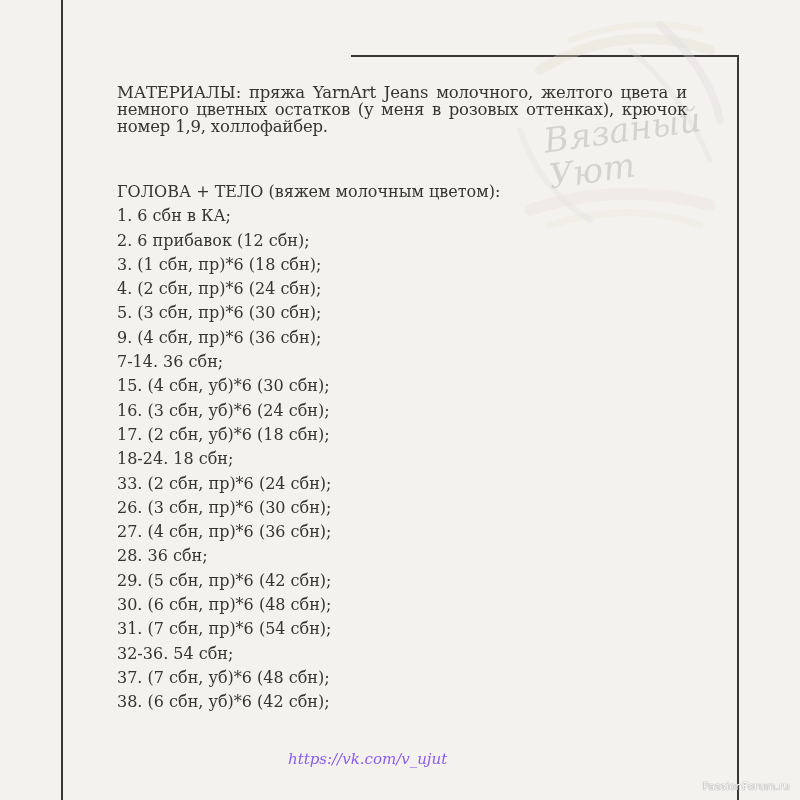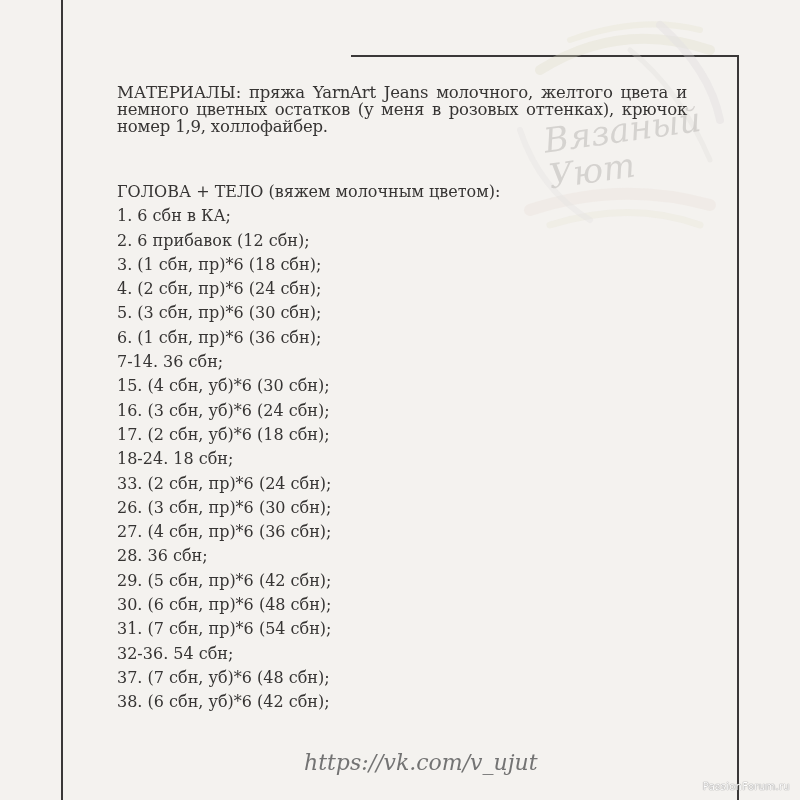--- a/index.html
+++ b/index.html
@@ -77,26 +77,26 @@
       top: 180px;
       width: 500px;
       font-size: 16px;
       line-height: 24.3px;
     }
     .pattern-row {
       white-space: nowrap;
     }
     .link {
       position: absolute;
-      left: 304px;
+      left: 288px;
       top: 750px;
       font-family: "DejaVu Serif", serif;
       font-style: italic;
-      font-size: 22px;
-      color: #737373;
+      font-size: 15px;
+      color: #8b5cf6;
     }
     .site-watermark {
       position: absolute;
       right: 10px;
       top: 781px;
       font-family: "DejaVu Sans", sans-serif;
       font-size: 10px;
       color: #ffffff;
       text-shadow: 0 0 1px #888, 0 0 1px #888;
       letter-spacing: 0.3px;
@@ -125,21 +125,21 @@
 
 <div class="materials">МАТЕРИАЛЫ: пряжа YarnArt Jeans молочного, желтого цвета и немного цветных остатков (у меня в розовых оттенках), крючок номер 1,9, холлофайбер.</div>
 
 <div class="pattern">
   <div class="pattern-row">ГОЛОВА + ТЕЛО (вяжем молочным цветом):</div>
   <div class="pattern-row">1. 6 сбн в КА;</div>
   <div class="pattern-row">2. 6 прибавок (12 сбн);</div>
   <div class="pattern-row">3. (1 сбн, пр)*6 (18 сбн);</div>
   <div class="pattern-row">4. (2 сбн, пр)*6 (24 сбн);</div>
   <div class="pattern-row">5. (3 сбн, пр)*6 (30 сбн);</div>
-  <div class="pattern-row">6. (1 сбн, пр)*6 (36 сбн);</div>
+  <div class="pattern-row">9. (4 сбн, пр)*6 (36 сбн);</div>
   <div class="pattern-row">7-14. 36 сбн;</div>
   <div class="pattern-row">15. (4 сбн, уб)*6 (30 сбн);</div>
   <div class="pattern-row">16. (3 сбн, уб)*6 (24 сбн);</div>
   <div class="pattern-row">17. (2 сбн, уб)*6 (18 сбн);</div>
   <div class="pattern-row">18-24. 18 сбн;</div>
   <div class="pattern-row">33. (2 сбн, пр)*6 (24 сбн);</div>
   <div class="pattern-row">26. (3 сбн, пр)*6 (30 сбн);</div>
   <div class="pattern-row">27. (4 сбн, пр)*6 (36 сбн);</div>
   <div class="pattern-row">28. 36 сбн;</div>
   <div class="pattern-row">29. (5 сбн, пр)*6 (42 сбн);</div>

